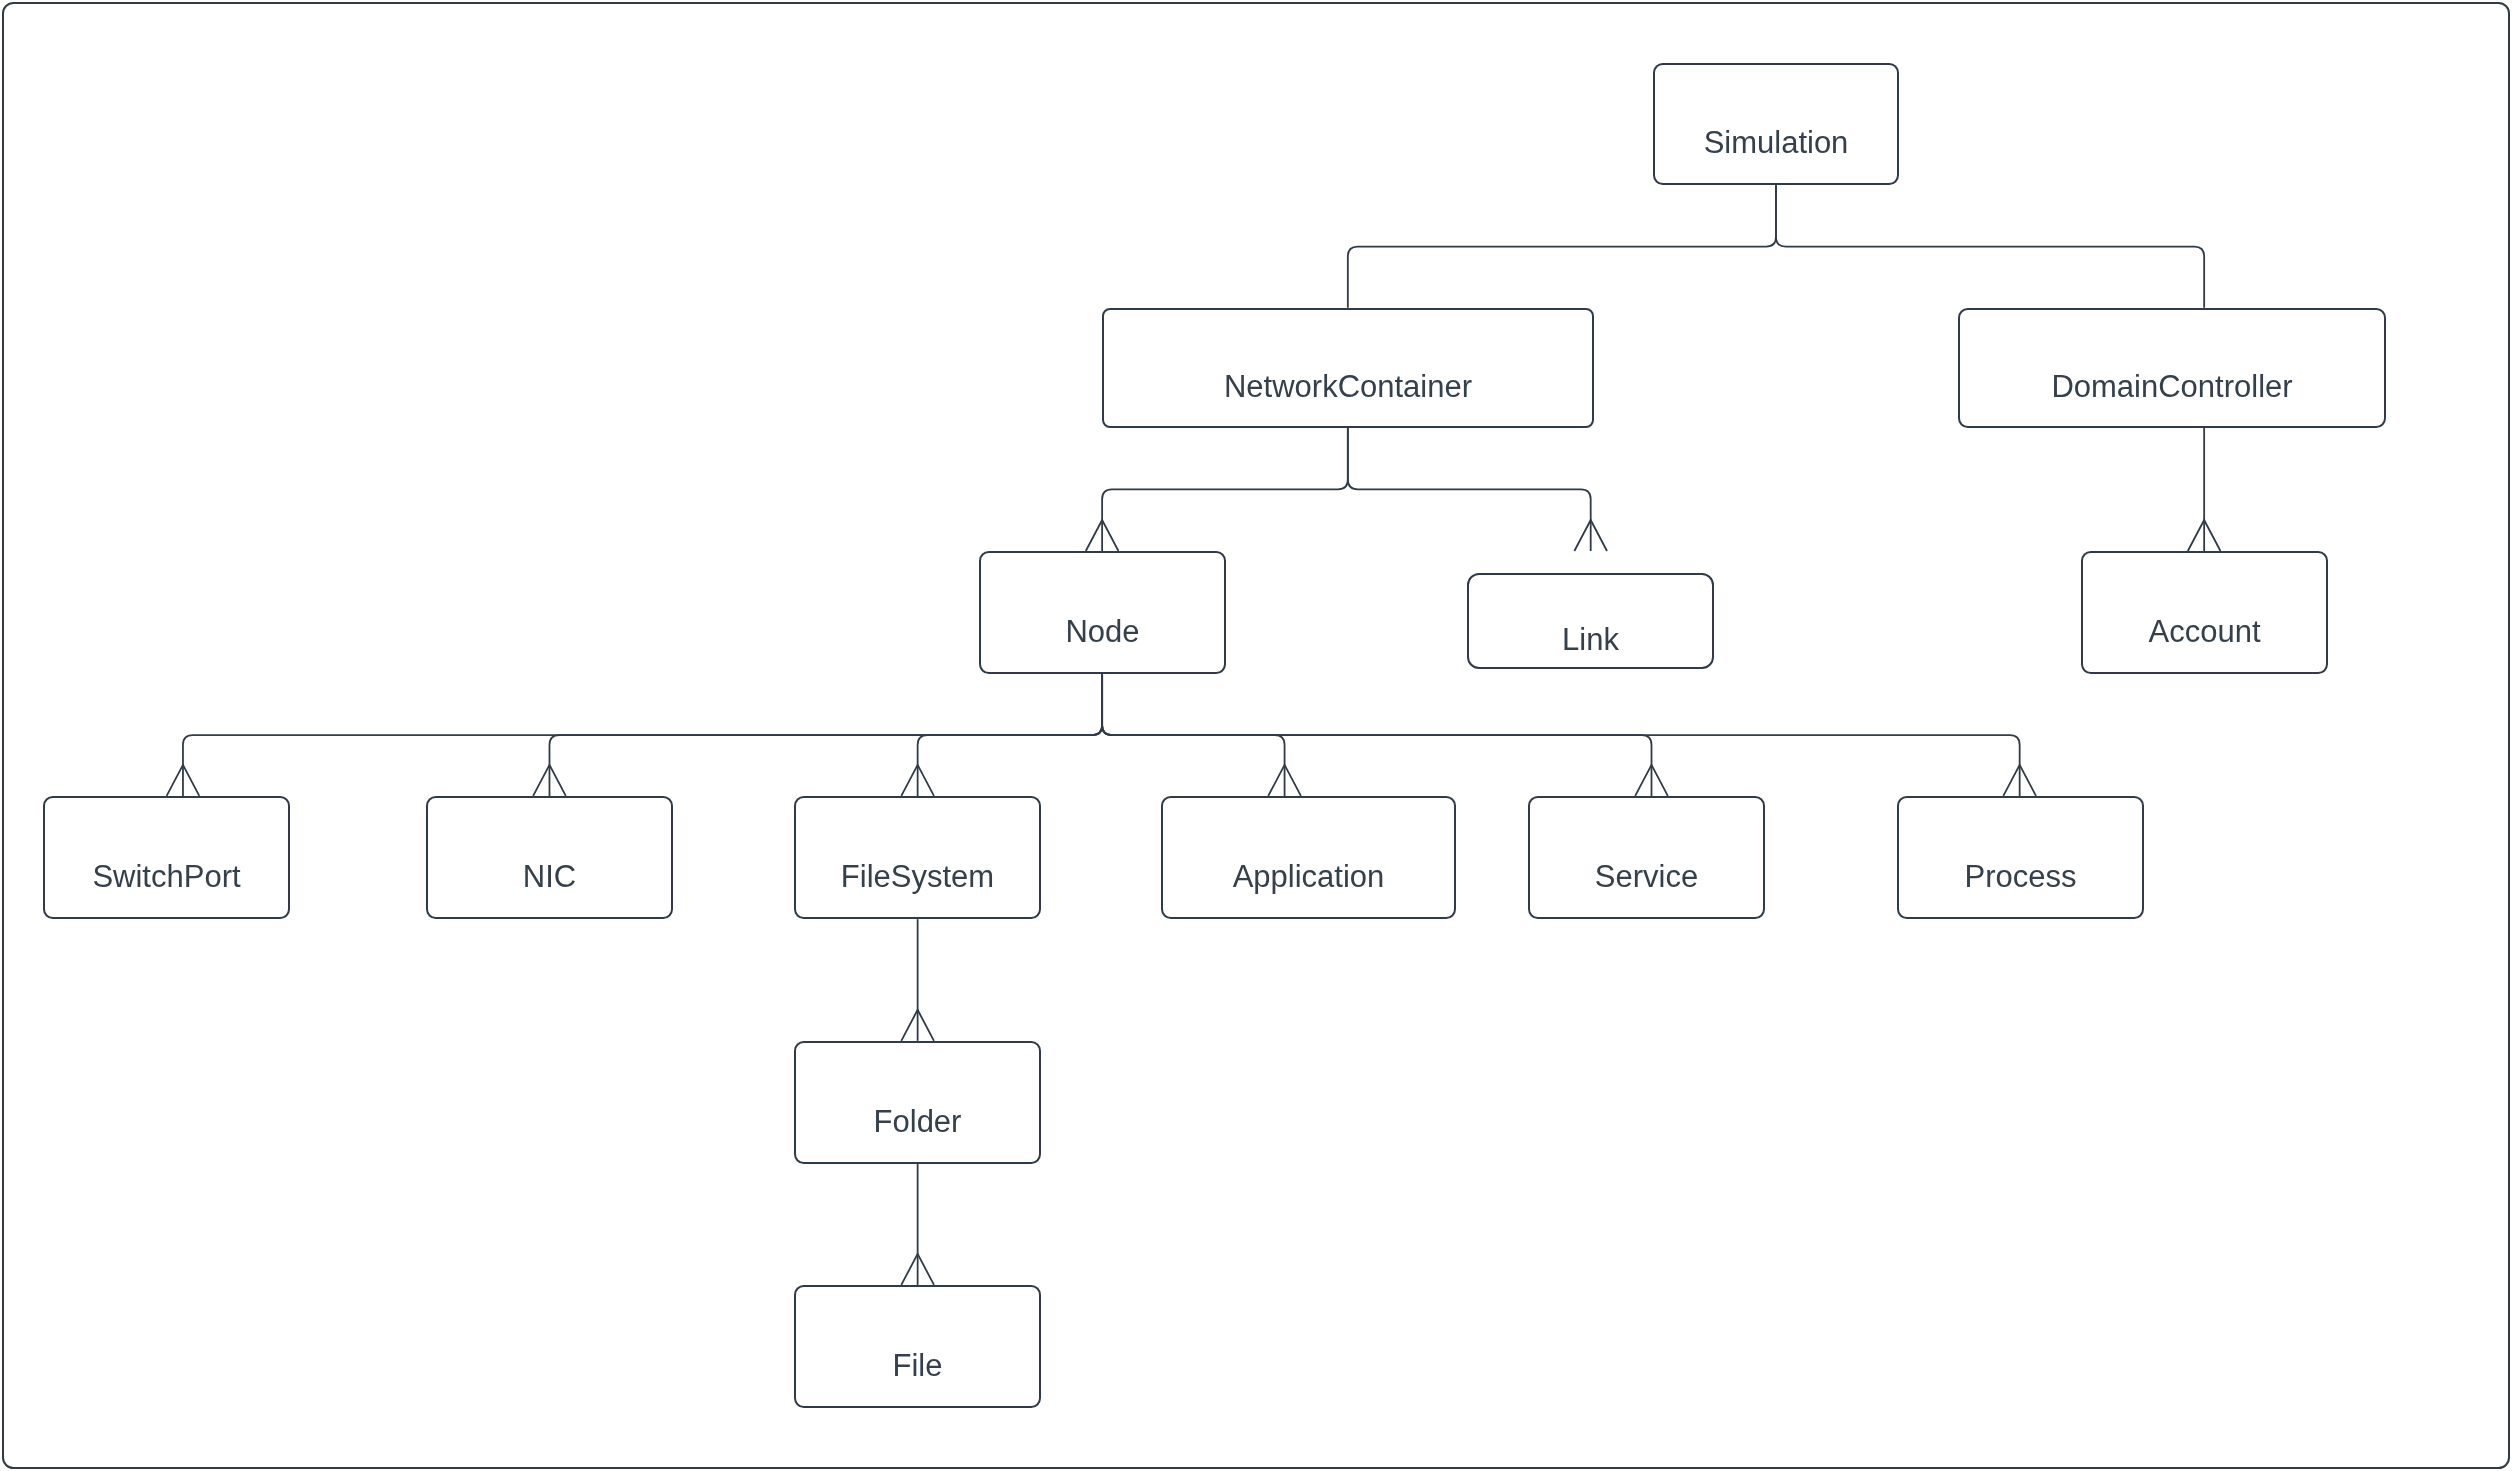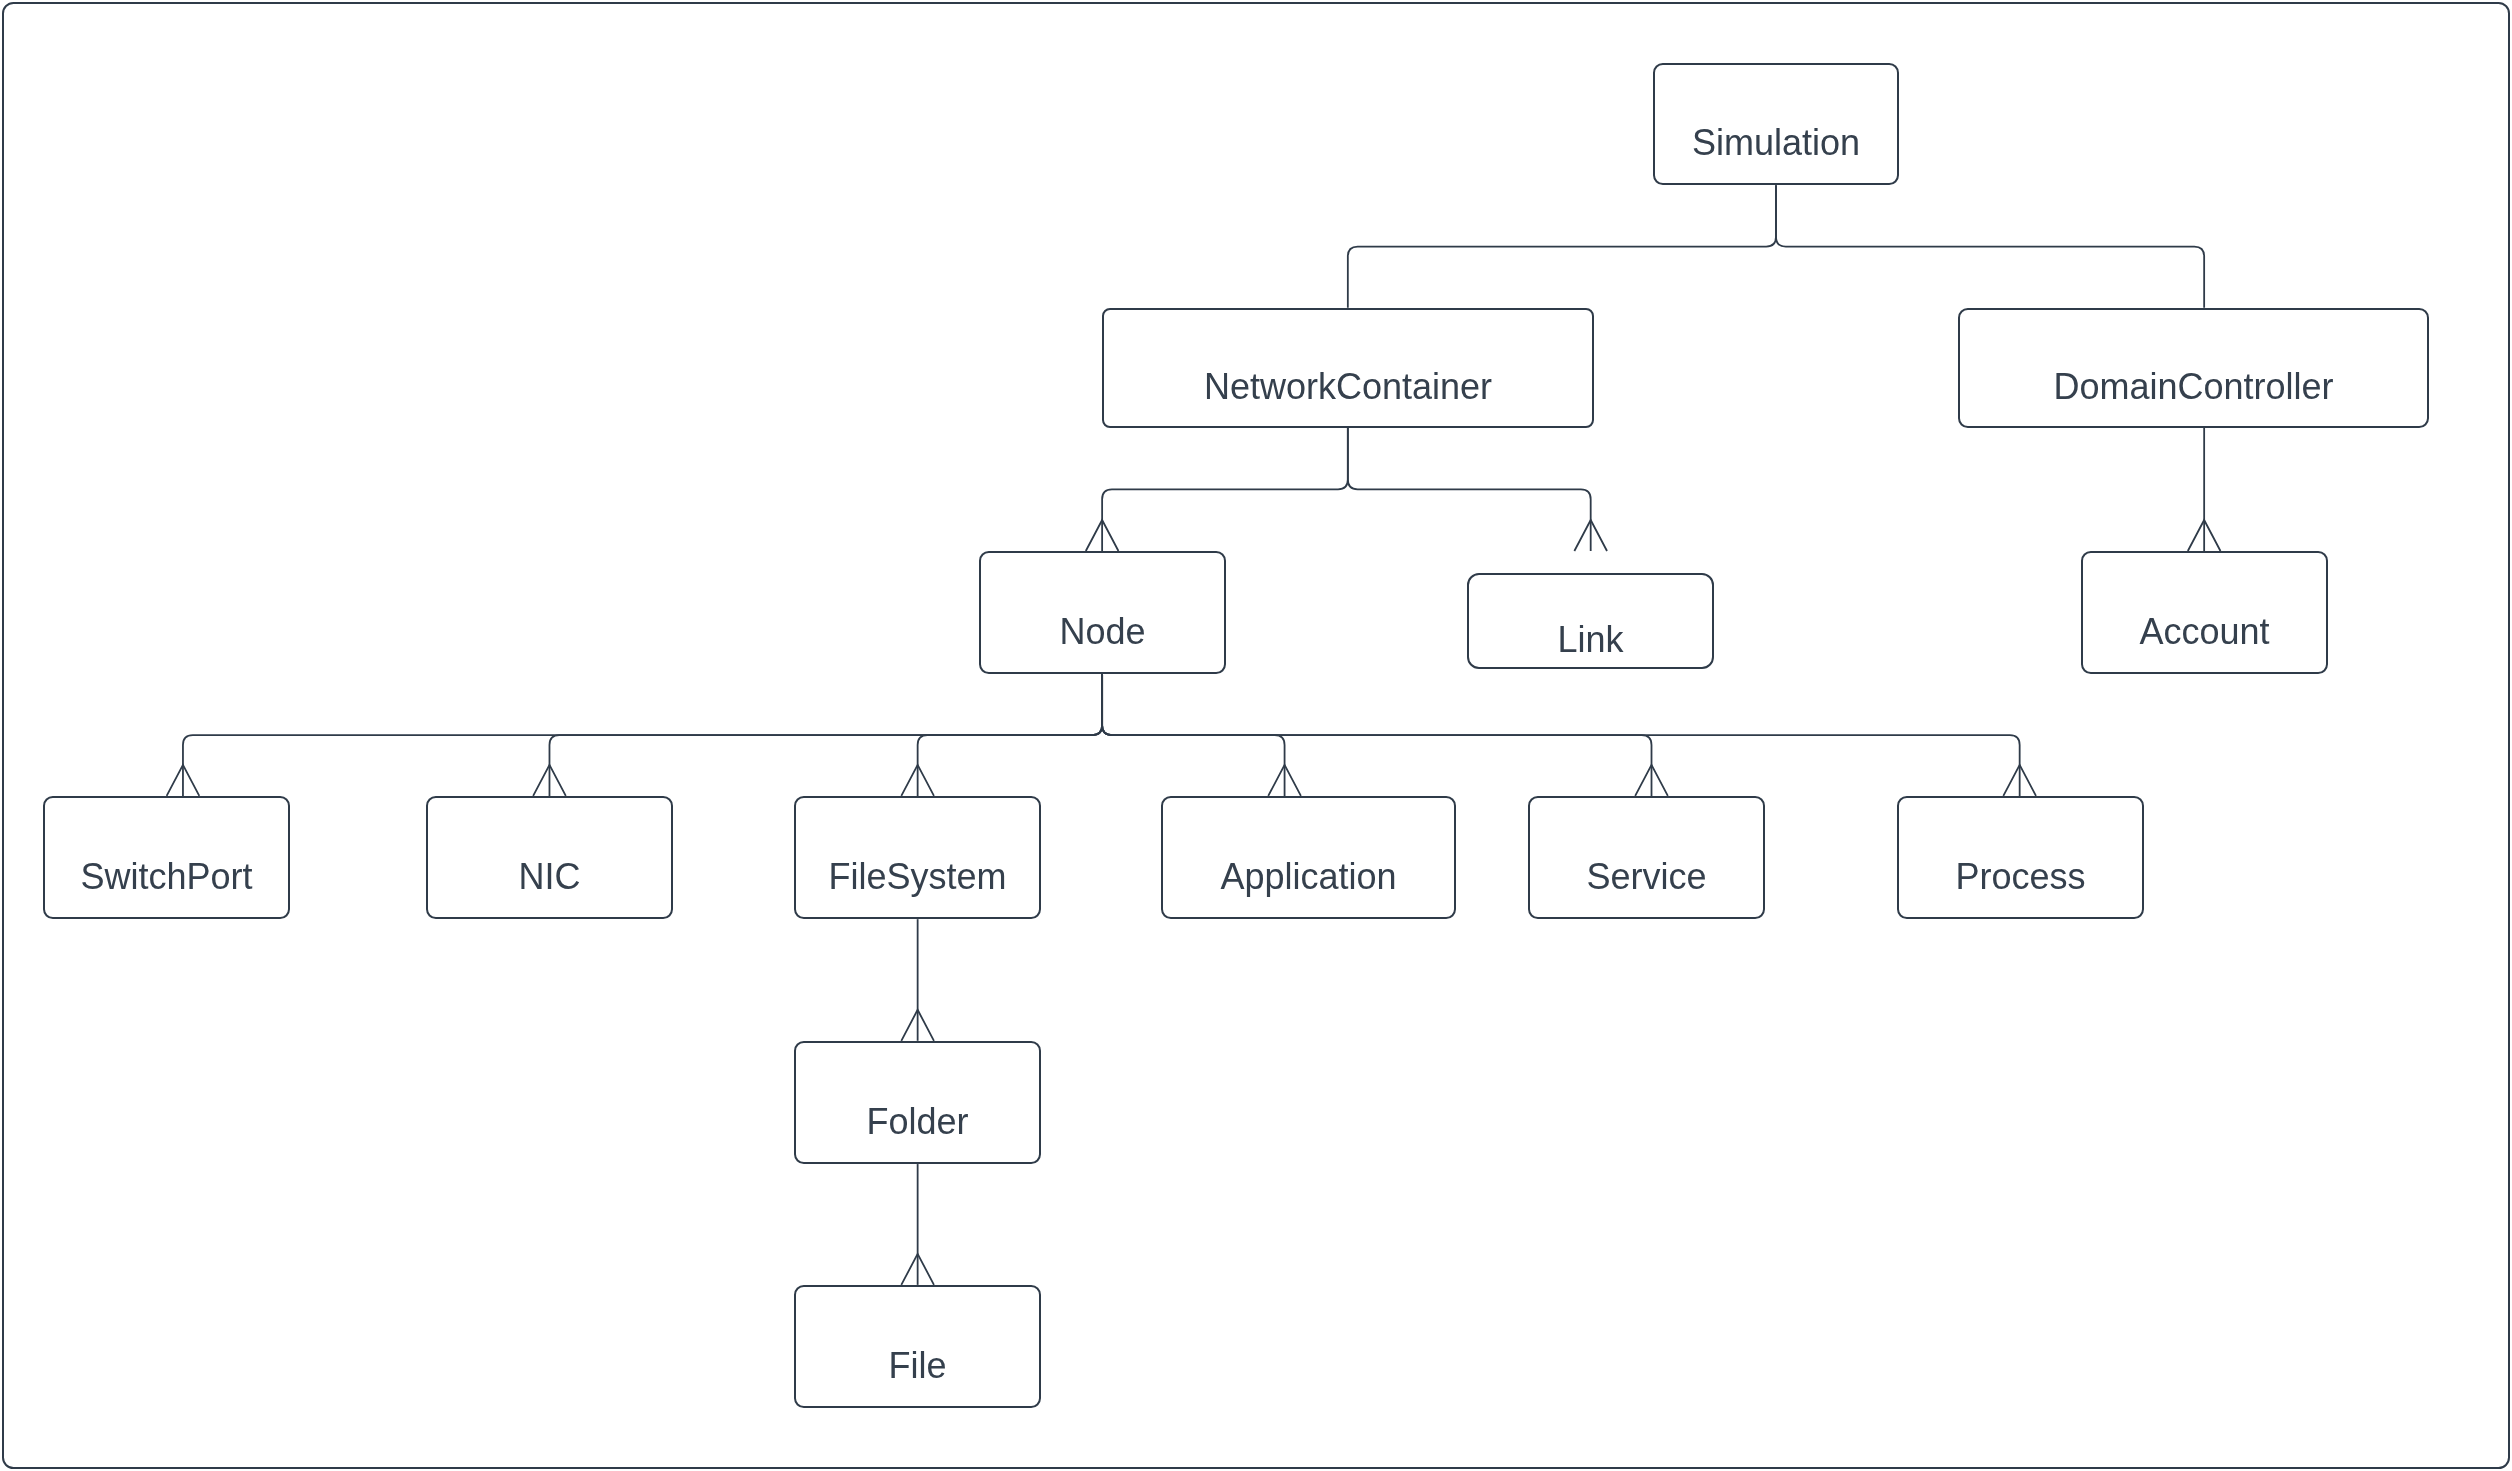--- a/index.html
+++ b/index.html
@@ -36,21 +36,21 @@
     box-sizing: border-box;
     background: var(--node-fill, #ffffff);
     border: 2px solid var(--stroke, #2f3b49);
     border-radius: 9.8px;
     display: flex;
     align-items: center;
     justify-content: center;
     cursor: default;
   }
   .node .label {
-    font-size: 36px;
+    font-size: 31px;
     line-height: 1.2;
     color: var(--text, #35404d);
     white-space: nowrap;
     margin-top: 38px;
   }
 </style>
 </head>
 <body>
 
 <div class="stage">
@@ -106,21 +106,21 @@
         <path d="M 1104 1574 L 1124 1536 L 1144 1574"></path>
       </g>
     </svg>
   <div id="nodes-layer">
       <div class="node" style="left: 1653px; top: 63px; width: 246px; height: 122px;">
         <span class="label">Simulation</span>
       </div>
       <div class="node" style="left: 1102px; top: 308px; width: 492px; height: 120px; border-radius: 8px;">
         <span class="label">NetworkContainer</span>
       </div>
-      <div class="node" style="left: 1958px; top: 308px; width: 471px; height: 120px;">
+      <div class="node" style="left: 1958px; top: 308px; width: 428px; height: 120px;">
         <span class="label">DomainController</span>
       </div>
       <div class="node" style="left: 979px; top: 551px; width: 247px; height: 123px;">
         <span class="label">Node</span>
       </div>
       <div class="node" style="left: 1467px; top: 573px; width: 247px; height: 96px; border-radius: 12px;">
         <span class="label">Link</span>
       </div>
       <div class="node" style="left: 2081px; top: 551px; width: 247px; height: 123px;">
         <span class="label">Account</span>

